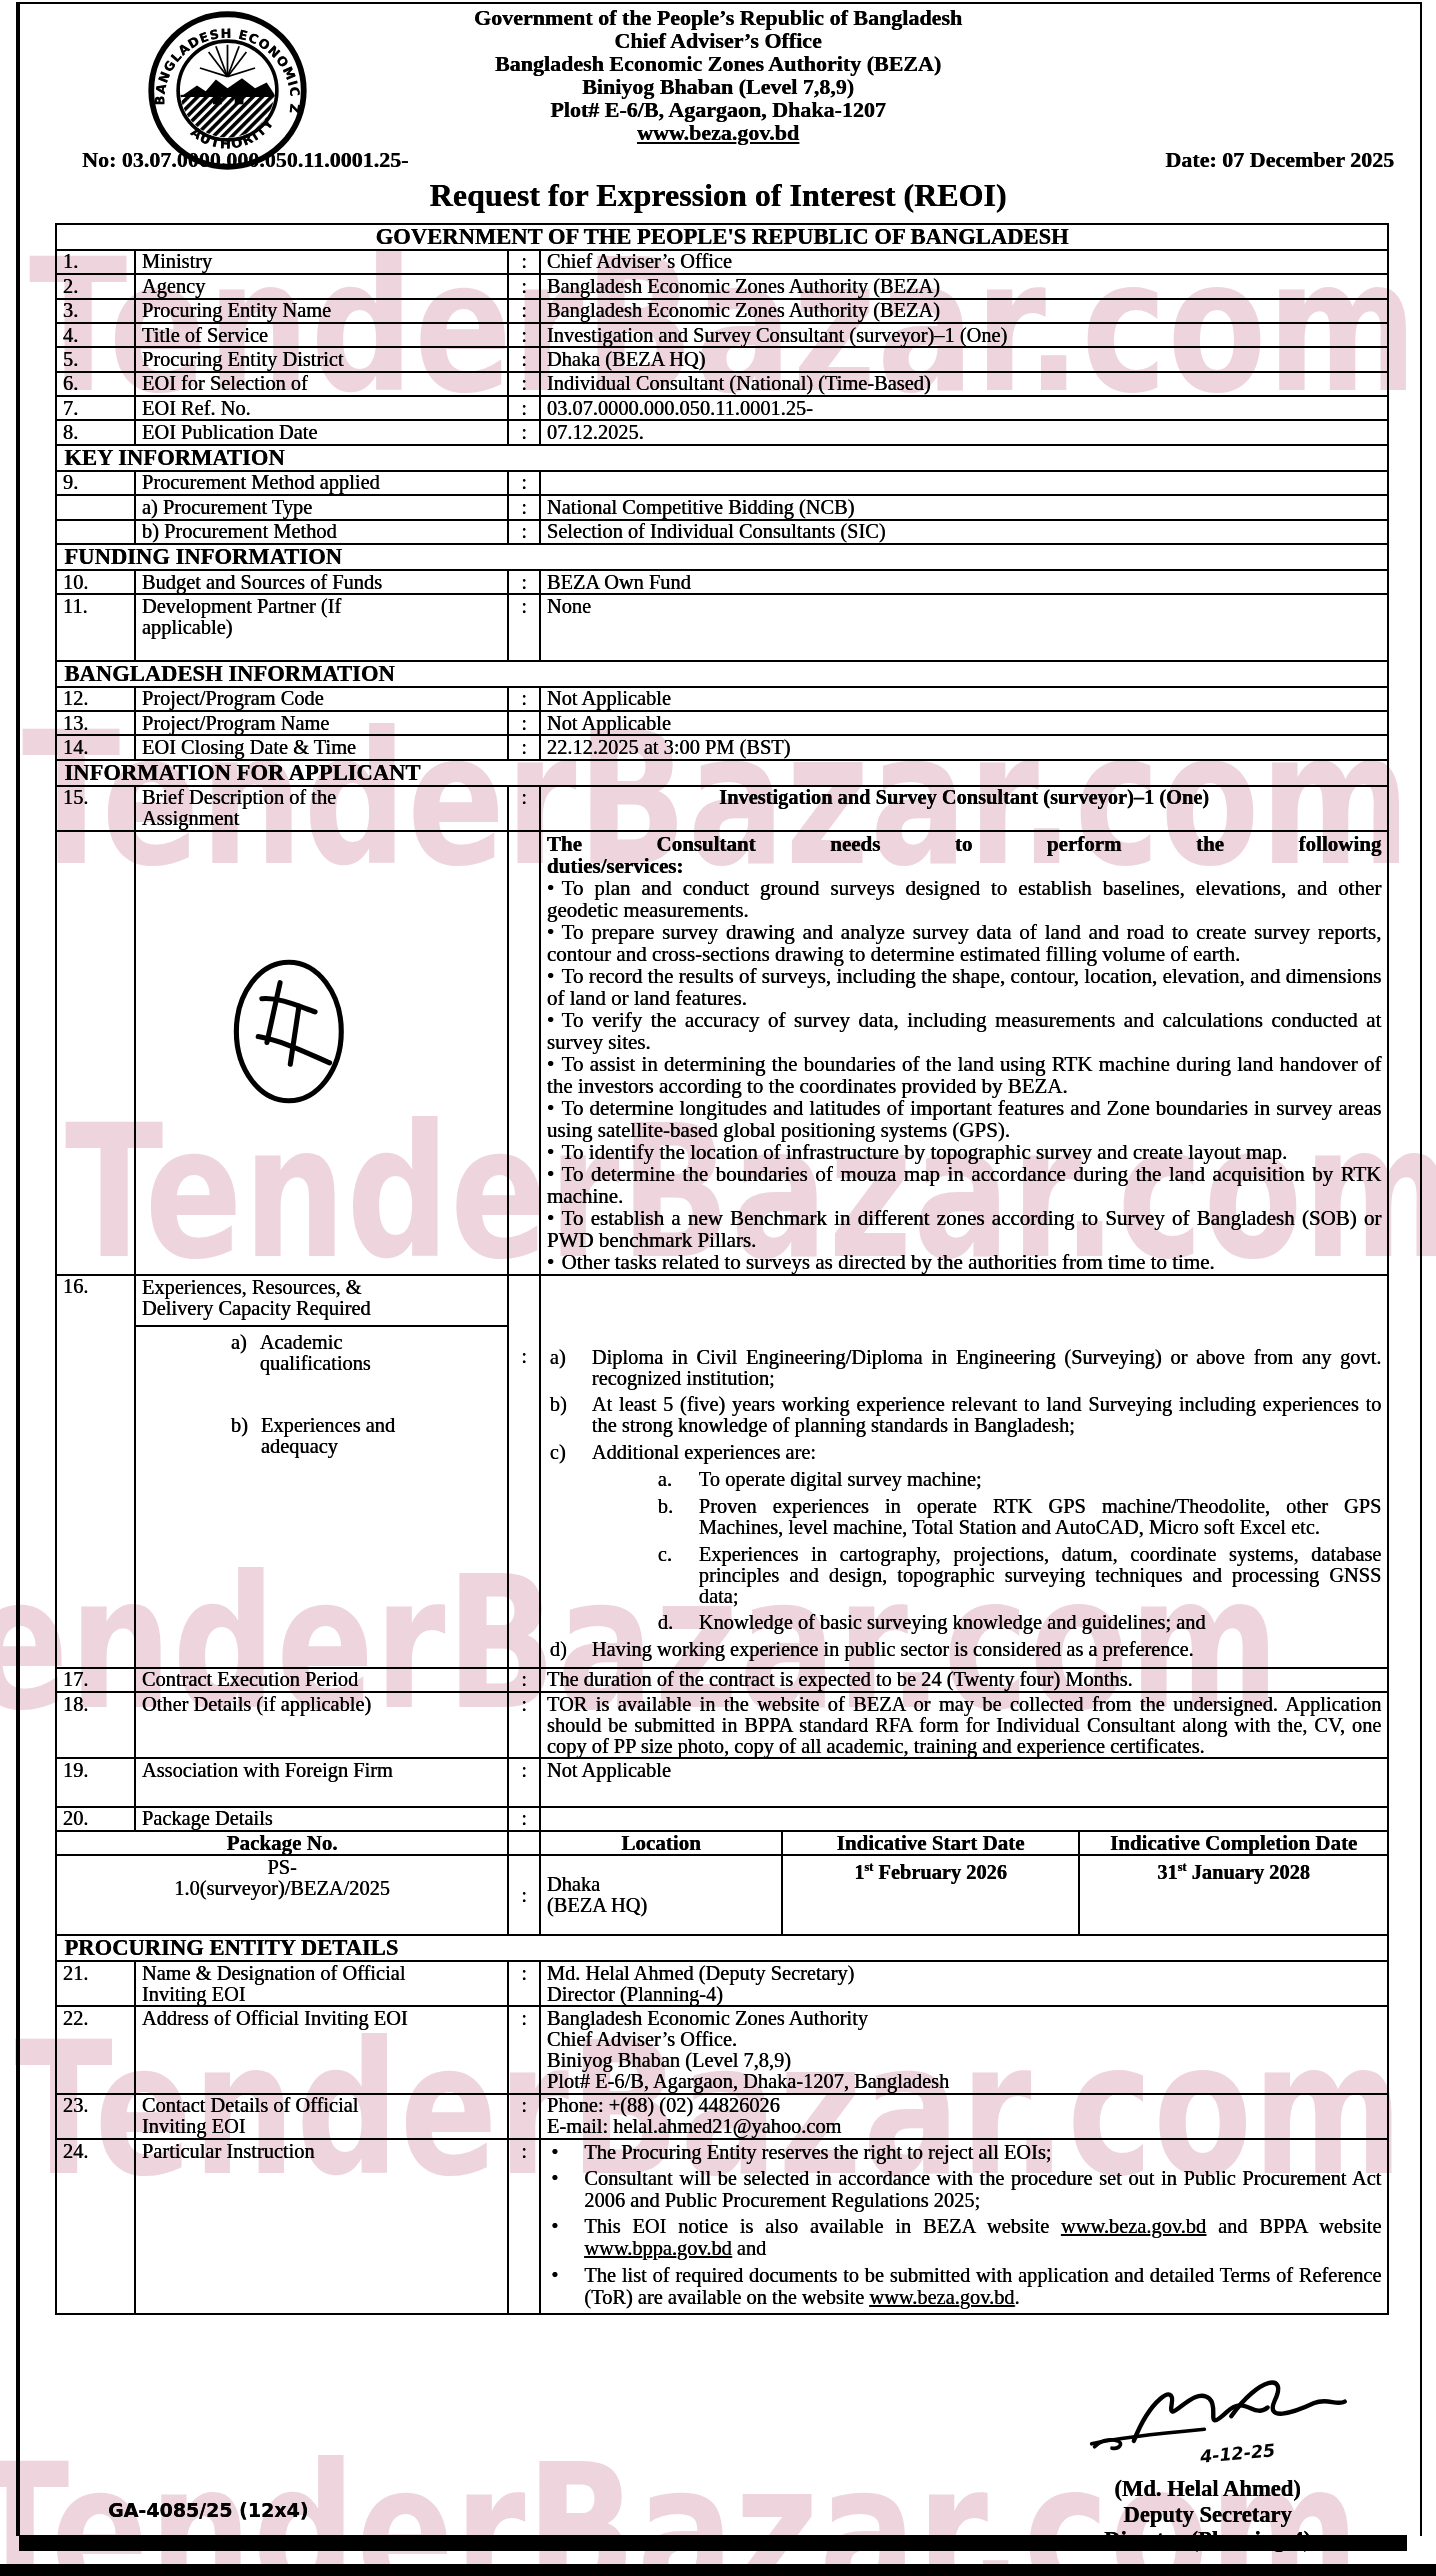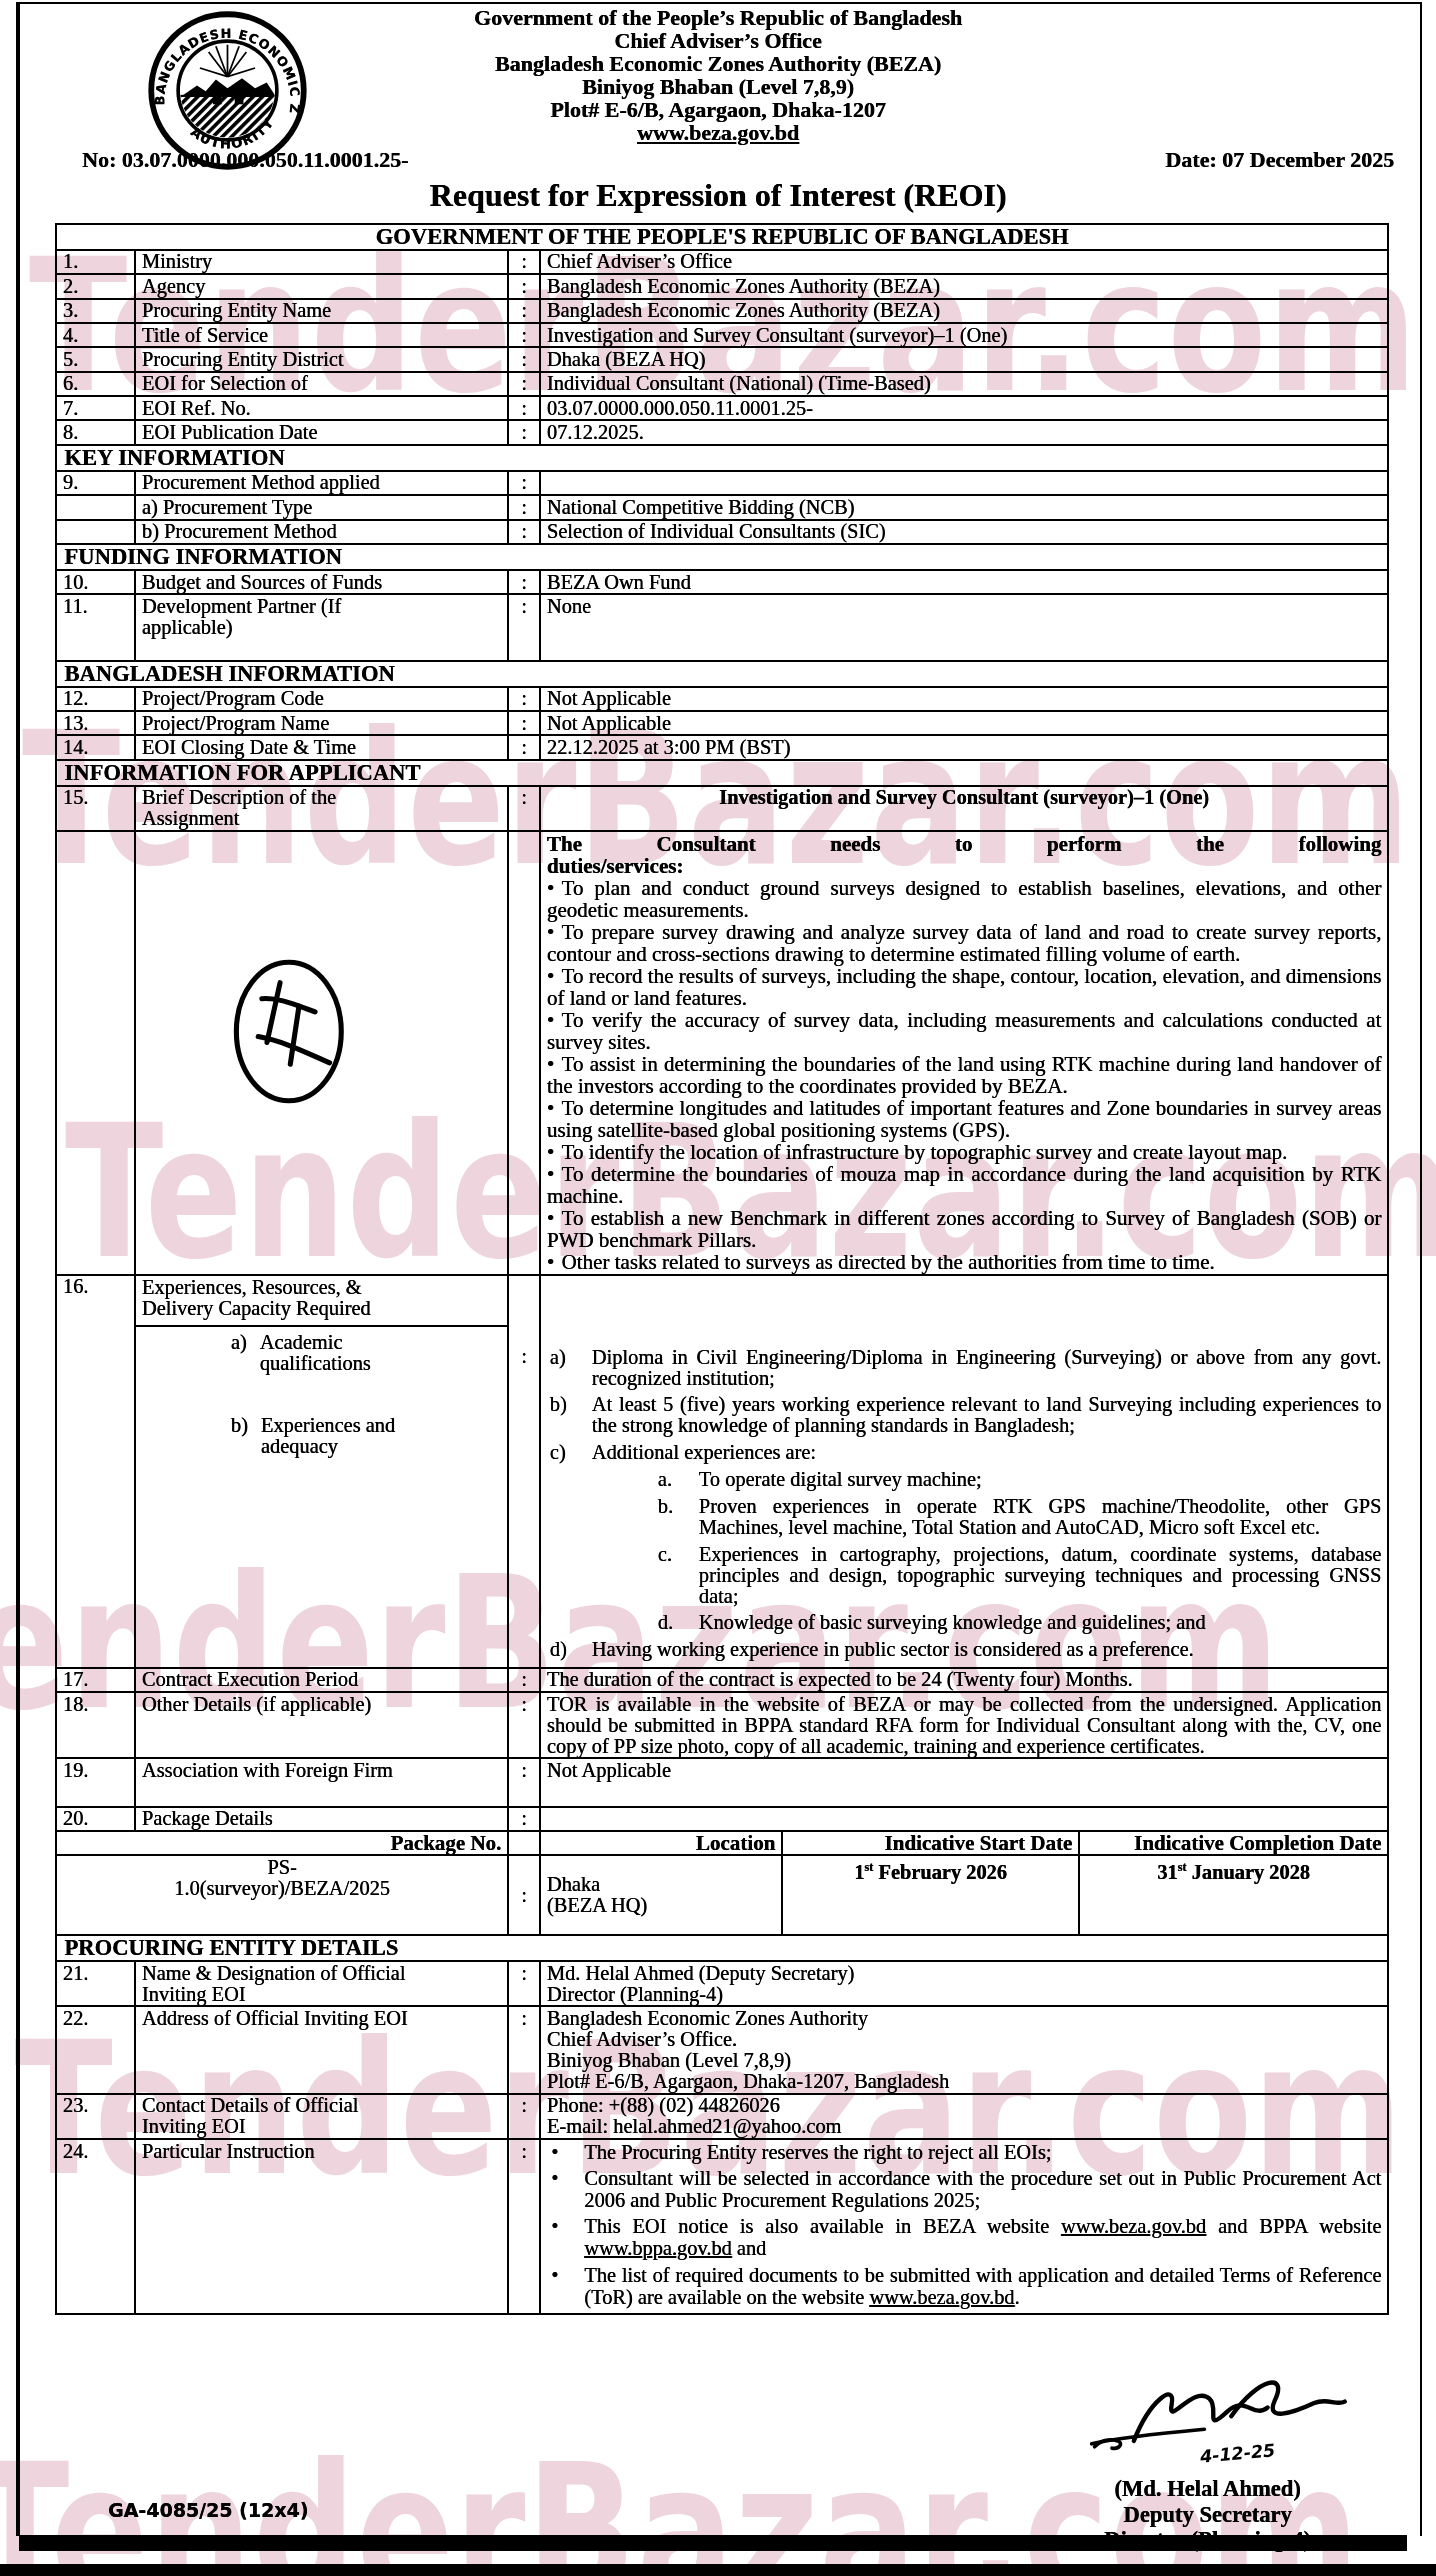--- a/index.html
+++ b/index.html
@@ -73,21 +73,21 @@
   .sub16 .mk { flex:none; }
   .sub16 .tx { width:186px; }
   .sub16.gap { margin-top:41px; }
   .itm { display:flex; text-align:justify; margin-bottom:5.8px; font-size:20.4px; line-height:21px; }
   .itm .mk { width:42px; flex:none; padding-left:2.9px; }
   .itm.sub { padding-left:108px; }
   .itm.sub .mk { width:41px; }
   .c16 { padding-top:70px; }
 
   
-  td.pkg-h { text-align:right; font-weight:bold; font-size:21px; vertical-align:middle; padding:2.9px 4.4px; }
+  td.pkg-h { text-align:center; font-weight:bold; font-size:21px; vertical-align:middle; padding:2.9px 4.4px; }
   td.pkg-c { text-align:center; }
   td.pkg-mid { vertical-align:middle; text-align:center; font-weight:bold; }
   tr.pkg-data td { height:76px; }
   sup { font-size:0.6em; }
 
   
   .blt24 { display:flex; text-align:justify; margin-bottom:4.4px; font-size:20.4px; line-height:22px; }
   .blt24 .dot { width:33px; flex:none; padding-left:4.4px; }
   .lnk { text-decoration:underline; text-decoration-thickness:1.5px; }
 

